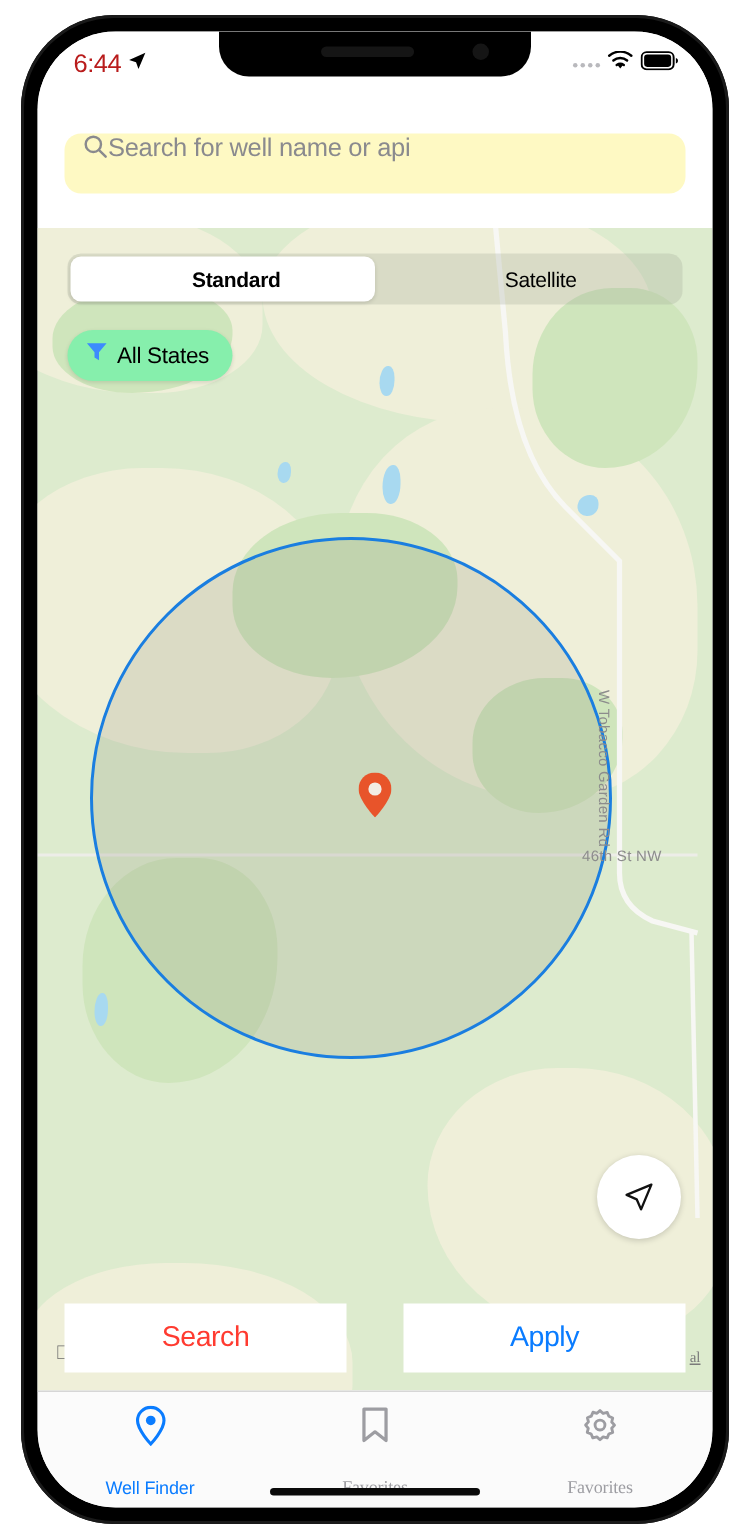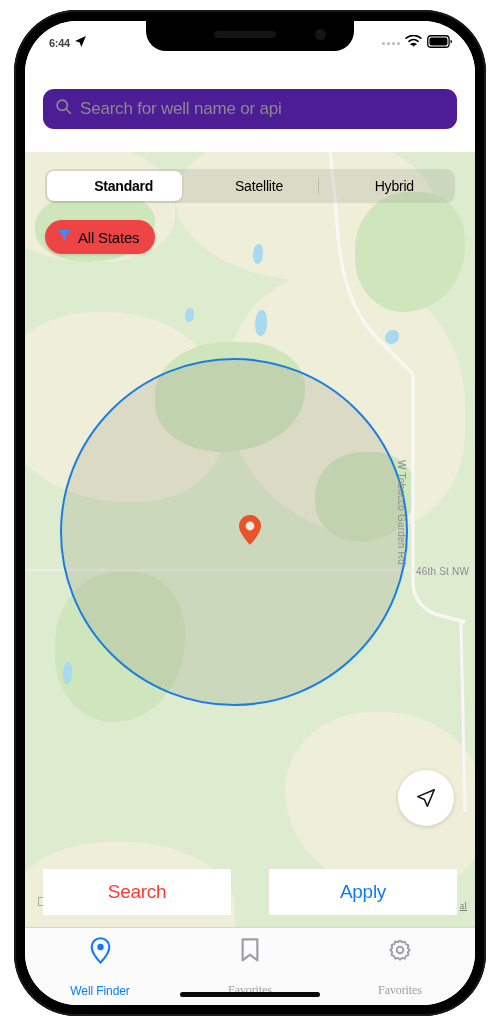--- a/index.html
+++ b/index.html
@@ -34,34 +34,34 @@
   }
 
   
   #status-bar{
     position:absolute; top:0; left:0; right:0; height:44px;
     background:#ffffff; z-index:30;
     display:flex; align-items:center; justify-content:space-between;
     padding:0 22px 0 24px;
   }
   #status-left{ display:flex; align-items:center; gap:4px; }
-  #status-time{ font-size:11px; font-weight:bold; color:#404040; letter-spacing:-0.3px; }
+  #status-time{ font-size:17px; font-weight:normal; color:#b91c1c; letter-spacing:-0.3px; }
   #status-right{ display:flex; align-items:center; gap:5px; }
   .sig-dots{ display:flex; gap:2px; align-items:center; }
   .sig-dots i{ display:block; width:3px; height:3px; border-radius:50%; background:#b9b9bd; }
 
   
   #search-header{
     position:absolute; top:44px; left:0; right:0; height:87px;
     background:#ffffff; z-index:25;
     display:flex; align-items:center; padding:0 18px;
   }
   #search-field{
-    width:100%; height:40px; background:#4c1d95; border-radius:11px;
-    display:flex; align-items:center; gap:8px; padding:0 12px;
+    width:100%; height:40px; background:#fef9c3; border-radius:11px;
+    display:flex; align-items:flex-start; padding:0 12px;
   }
   #search-placeholder{ font-size:17px; color:#8A8A8E; letter-spacing:-0.2px; }
 
   
   #map{
     position:absolute; top:131px; left:0; right:0; bottom:78px;
     background:#DDEBCE; overflow:hidden;
   }
   .blob{ position:absolute; background:#EFEFD9; border-radius:46% 54% 40% 60%; }
   .veg{ position:absolute; background:#CFE5BC; border-radius:50% 42% 58% 46%; }
@@ -95,30 +95,30 @@
   }
   .segment.active{ background:#fff; border-radius:7px; box-shadow:0 1px 3px rgba(0,0,0,0.14); font-weight:bold; }
   .segment:not(.active)+.segment:not(.active)::before{
     content:""; position:absolute; left:0; top:6px; width:1px; height:18px;
     background:rgba(0,0,0,0.13);
   }
 
   
   #state-filter-pill{
     position:absolute; left:20px; top:68px; height:34px;
-    background:#ef4444; border-radius:17px;
+    background:#86efac; border-radius:17px;
     display:flex; align-items:center; gap:6px; padding:0 16px 0 12px;
     box-shadow:0 1px 3px rgba(0,0,0,0.12);
   }
   #state-filter-label{ font-size:15px; color:#000; letter-spacing:-0.2px; }
 
   
   .map-label{ position:absolute; color:#8C8C8C; font-size:10px; letter-spacing:0.2px; white-space:nowrap; }
   #label-tobacco{ left:382px; top:308px; transform:rotate(90deg); transform-origin:left top; }
-  #label-46th{ left:391px; top:414px; }
+  #label-46th{ left:363px; top:414px; }
 
   
   #apple-logo{ position:absolute; left:12px; bottom:18px; color:#6c6c6c; font-size:13px; }
   #legal-link{ position:absolute; right:8px; bottom:16px; font-size:10px; color:#7b7b7b; text-decoration:underline;font-family:Liberation Serif, serif; }
 
   
   #action-bar{
     position:absolute; left:0; right:0; bottom:12px; height:46px;
     display:flex; justify-content:space-between; padding:0 18px;
   }
@@ -184,21 +184,20 @@
           <circle cx="11" cy="11" r="4.4" fill="#F2ECE4"></circle>
         </svg>
       </div>
 
       <div class="map-label" id="label-tobacco">W Tobacco Garden Rd</div>
       <div class="map-label" id="label-46th">46th St NW</div>
 
       <div id="map-type-segment">
         <div class="segment active">Standard</div>
         <div class="segment">Satellite</div>
-        <div class="segment">Hybrid</div>
       </div>
 
       <div id="state-filter-pill">
         <span>
           <svg width="15" height="15" viewBox="0 0 16 16">
               <path d="M1 2h14l-5.4 6.3V14l-3.2-2V8.3z" fill="#3D8BFD"></path>
             </svg>
         </span>
         <span id="state-filter-label">All States</span>
       </div>

